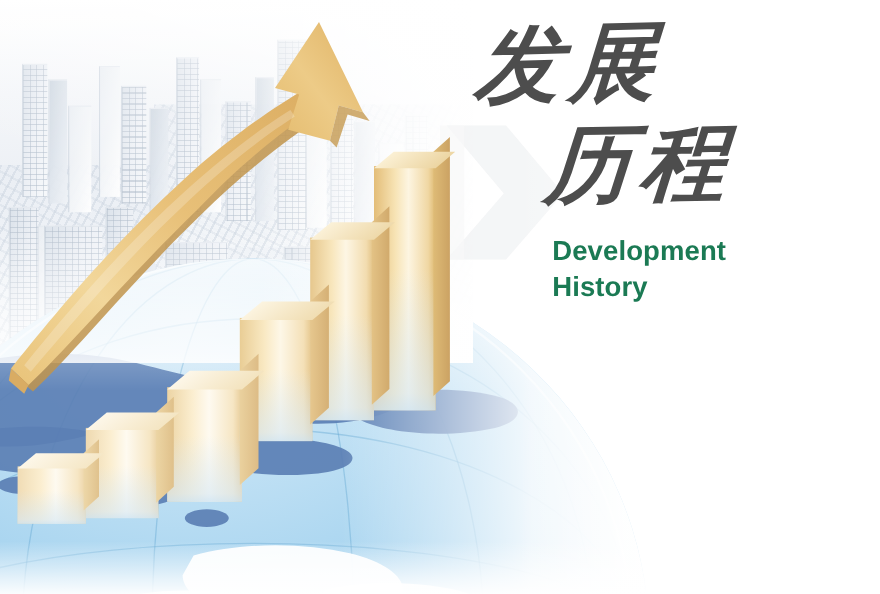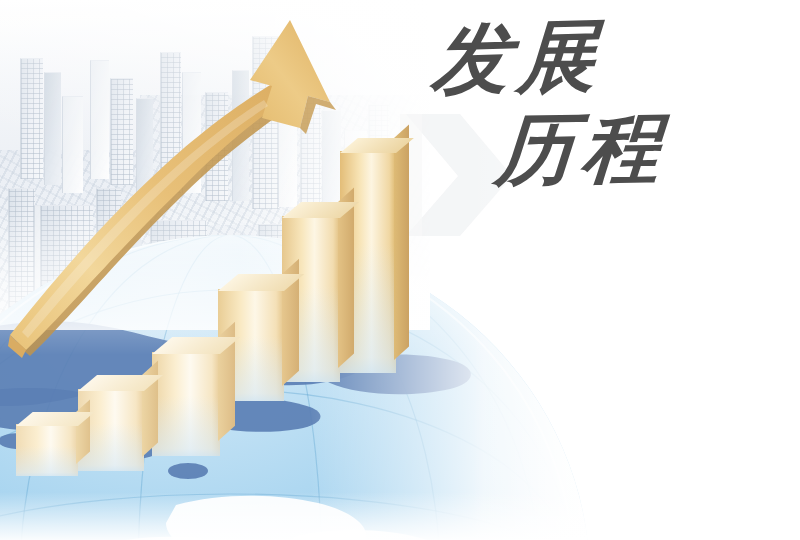--- a/index.html
+++ b/index.html
@@ -423,16 +423,20 @@
       <path d="M6,4 L60,4 L112,66 L60,126 L6,126 L58,66 Z" fill="#e8eaec" opacity="0.85"></path>
       <path d="M0,4 L22,4 L22,126 L0,126 Z" fill="#f2f3f4" opacity="0.7"></path>
     </svg>
   </div>
 
   <div class="glow-right"></div>
 
   <div class="title-block">
     <div class="cal-line cal-row1">发展</div>
     <div class="cal-line cal-row2">历程</div>
+    <div class="en-title">
+      <span>Development</span>
+      <span>History</span>
+    </div>
   </div>
 
   <div class="vignette-bottom"></div>
 </div>
 
 </body></html>

